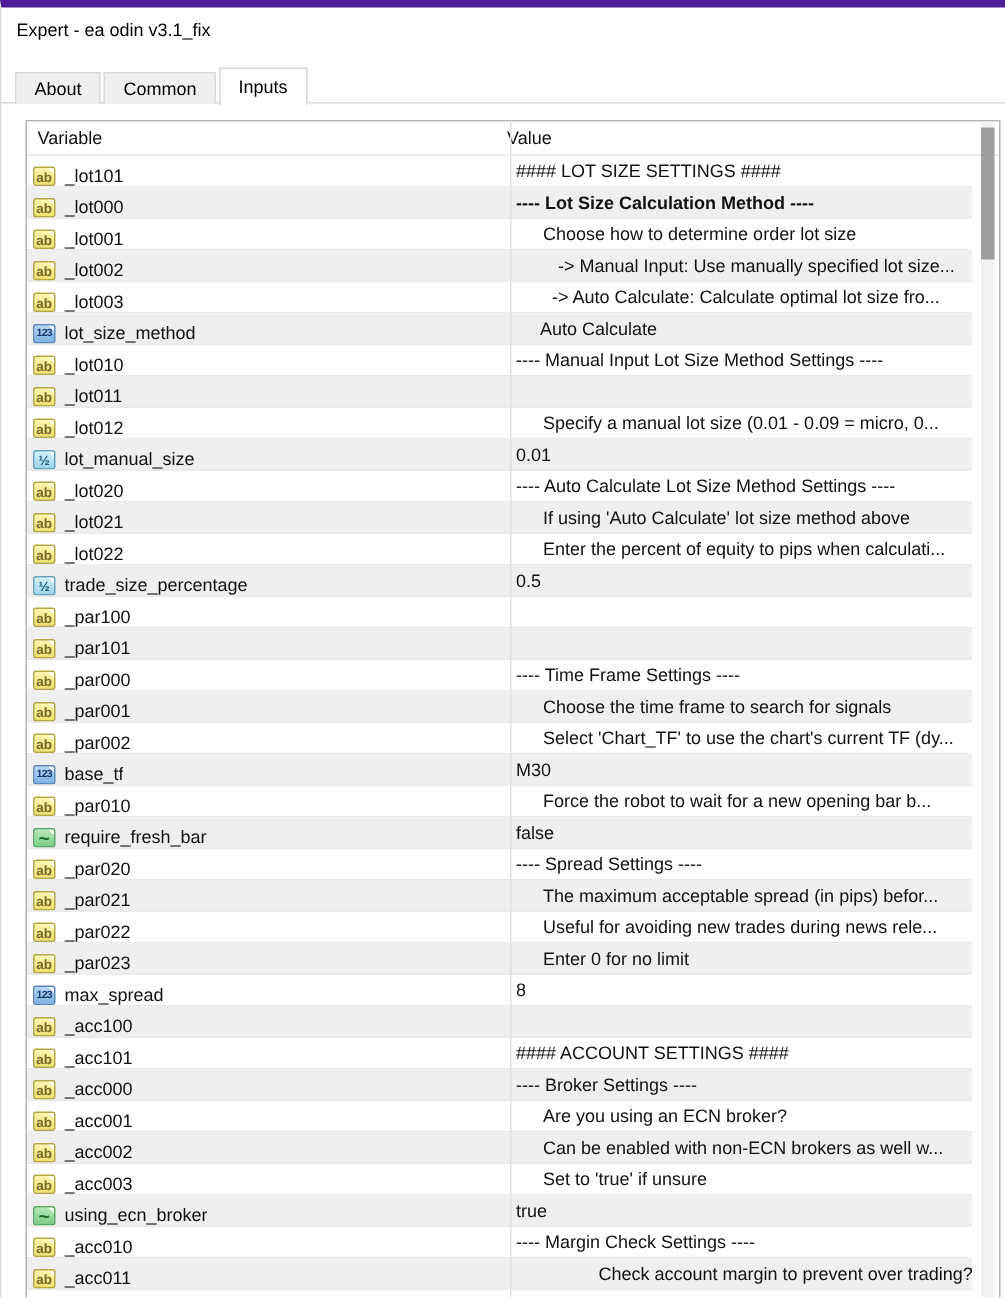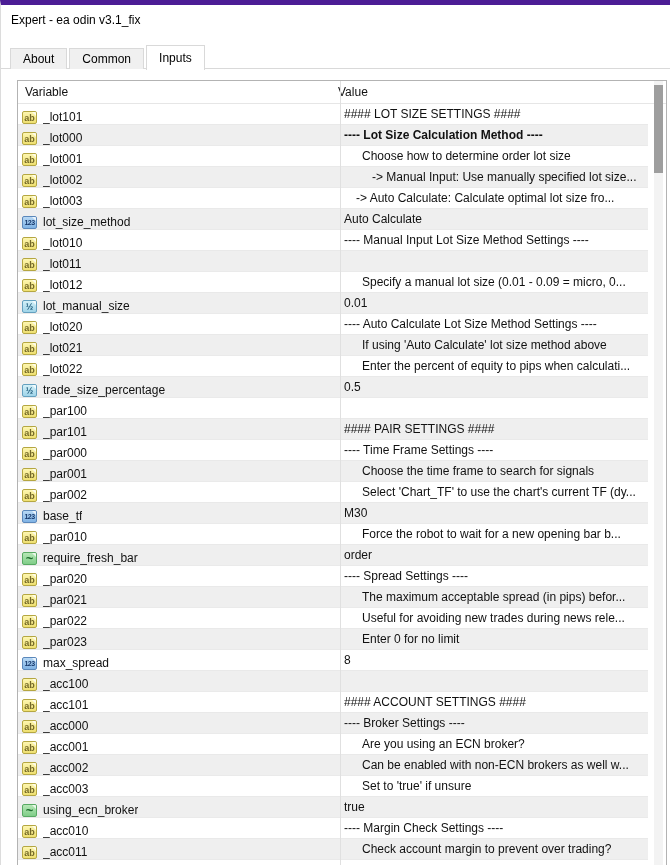--- a/index.html
+++ b/index.html
@@ -221,28 +221,28 @@
       <span class="icon icon-string">ab</span>
       <span class="var-name">_lot002</span>
     </div>
     <div class="cell-val" style="padding-left: 32px;">-&gt; Manual Input: Use manually specified lot size...</div>
   </div>
         <div class="row">
     <div class="cell-var">
       <span class="icon icon-string">ab</span>
       <span class="var-name">_lot003</span>
     </div>
-    <div class="cell-val" style="padding-left: 16px;">-&gt; Auto Calculate: Calculate optimal lot size fro...</div>
+    <div class="cell-val" style="padding-left: 28px;">-&gt; Auto Calculate: Calculate optimal lot size fro...</div>
   </div>
         <div class="row alt">
     <div class="cell-var">
       <span class="icon icon-integer">123</span>
       <span class="var-name">lot_size_method</span>
     </div>
-    <div class="cell-val" style="padding-left: 4px;">Auto Calculate</div>
+    <div class="cell-val" style="padding-left: 20px;">Auto Calculate</div>
   </div>
         <div class="row">
     <div class="cell-var">
       <span class="icon icon-string">ab</span>
       <span class="var-name">_lot010</span>
     </div>
     <div class="cell-val" style="padding-left: 4px;">---- Manual Input Lot Size Method Settings ----</div>
   </div>
         <div class="row alt">
     <div class="cell-var">
@@ -297,21 +297,20 @@
       <span class="icon icon-string">ab</span>
       <span class="var-name">_par100</span>
     </div>
     <div class="cell-val" style="padding-left: 4px;"></div>
   </div>
         <div class="row alt">
     <div class="cell-var">
       <span class="icon icon-string">ab</span>
       <span class="var-name">_par101</span>
     </div>
-    <div class="cell-val" style="padding-left: 4px;">#### PAIR SETTINGS ####</div>
   </div>
         <div class="row">
     <div class="cell-var">
       <span class="icon icon-string">ab</span>
       <span class="var-name">_par000</span>
     </div>
     <div class="cell-val" style="padding-left: 4px;">---- Time Frame Settings ----</div>
   </div>
         <div class="row alt">
     <div class="cell-var">
@@ -339,21 +338,21 @@
       <span class="icon icon-string">ab</span>
       <span class="var-name">_par010</span>
     </div>
     <div class="cell-val" style="padding-left: 22px;">Force the robot to wait for a new opening bar b...</div>
   </div>
         <div class="row alt">
     <div class="cell-var">
       <span class="icon icon-boolean">~</span>
       <span class="var-name">require_fresh_bar</span>
     </div>
-    <div class="cell-val" style="padding-left: 4px;">order</div>
+    <div class="cell-val" style="padding-left: 4px;">false</div>
   </div>
         <div class="row">
     <div class="cell-var">
       <span class="icon icon-string">ab</span>
       <span class="var-name">_par020</span>
     </div>
     <div class="cell-val" style="padding-left: 4px;">---- Spread Settings ----</div>
   </div>
         <div class="row alt">
     <div class="cell-var">
@@ -437,21 +436,21 @@
       <span class="icon icon-string">ab</span>
       <span class="var-name">_acc010</span>
     </div>
     <div class="cell-val" style="padding-left: 4px;">---- Margin Check Settings ----</div>
   </div>
         <div class="row alt">
     <div class="cell-var">
       <span class="icon icon-string">ab</span>
       <span class="var-name">_acc011</span>
     </div>
-    <div class="cell-val" style="padding-left: 22px;">Check account margin to prevent over trading?</div>
+    <div class="cell-val" style="padding-left: 22px; margin-left: 37px;">Check account margin to prevent over trading?</div>
   </div>
         <div class="row">
     <div class="cell-var">
       <span class="icon icon-boolean">~</span>
       <span class="var-name">use_margin_checks</span>
     </div>
     <div class="cell-val" style="padding-left: 4px;">true</div>
   </div>
       </div>
     <div class="col-divider"></div>

